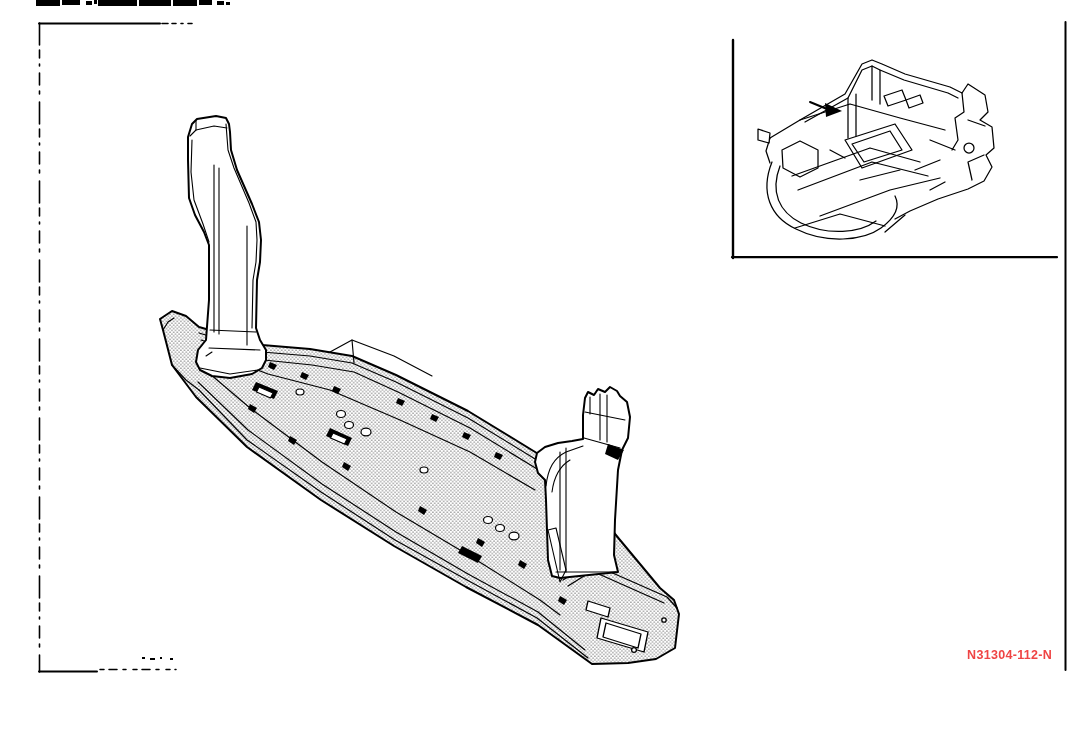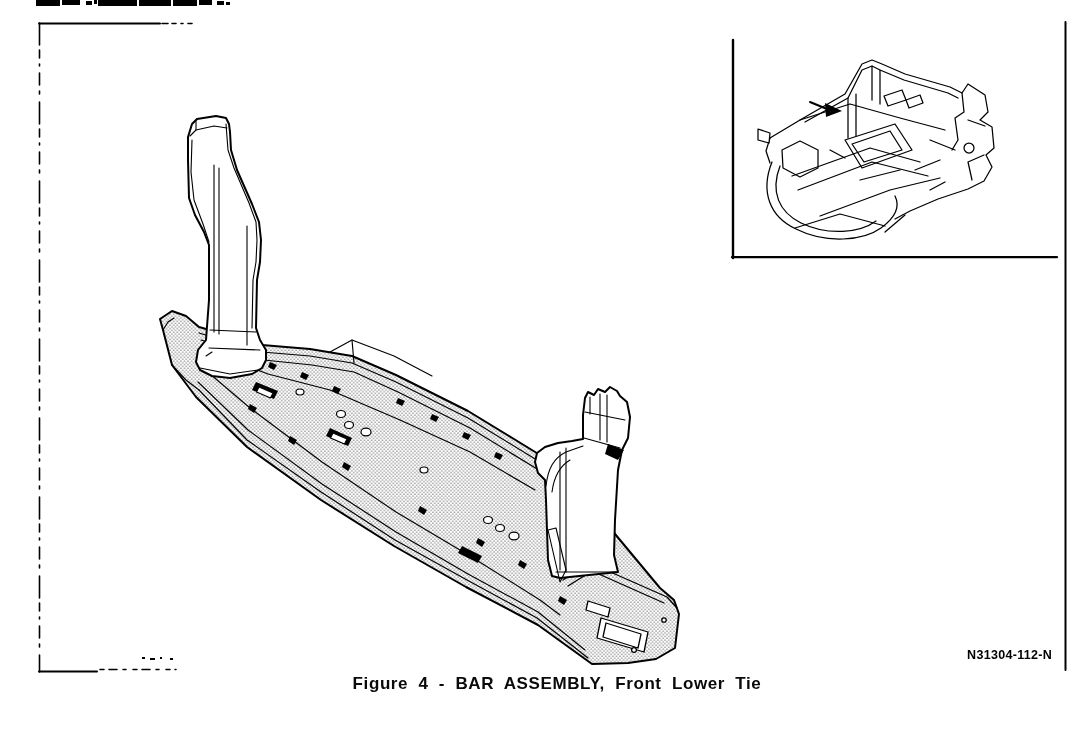--- a/index.html
+++ b/index.html
@@ -22,21 +22,21 @@
     word-spacing:5px;
     color:#0a0a0a;
     white-space:nowrap;
   }
   .drawing-number{
     position:absolute;
     right:36px;top:648px;
     font-size:12.5px;
     font-weight:600;
     letter-spacing:0.3px;
-    color:#000000;
+    color:#ef4444;
     white-space:nowrap;
   }
 </style>
 </head>
 <body>
 
 <div id="page">
 
 <svg id="figure-svg" width="1088" height="736" viewBox="0 0 1088 736" fill="none" stroke-linejoin="round" stroke-linecap="round">
   <defs>
@@ -232,16 +232,15 @@
         <path d="M560,452 L560,570"></path>
         <path d="M566,448 L566,572"></path>
         <path d="M548,530 L560,582 L566,570 L556,528 Z"></path>
         <path d="M556,572 L616,572"></path>
       </g>
       <path d="M608,444 L624,450 L618,460 L605,454 Z" fill="#000" stroke="none"></path>
     </g>
   </g>
 </svg>
 
-<div class="caption">Figure 4 - BAR ASSEMBLY, Front Lower Tie</div>
 <div class="drawing-number">N31304-112-N</div>
 
 </div>
 
 </body></html>

